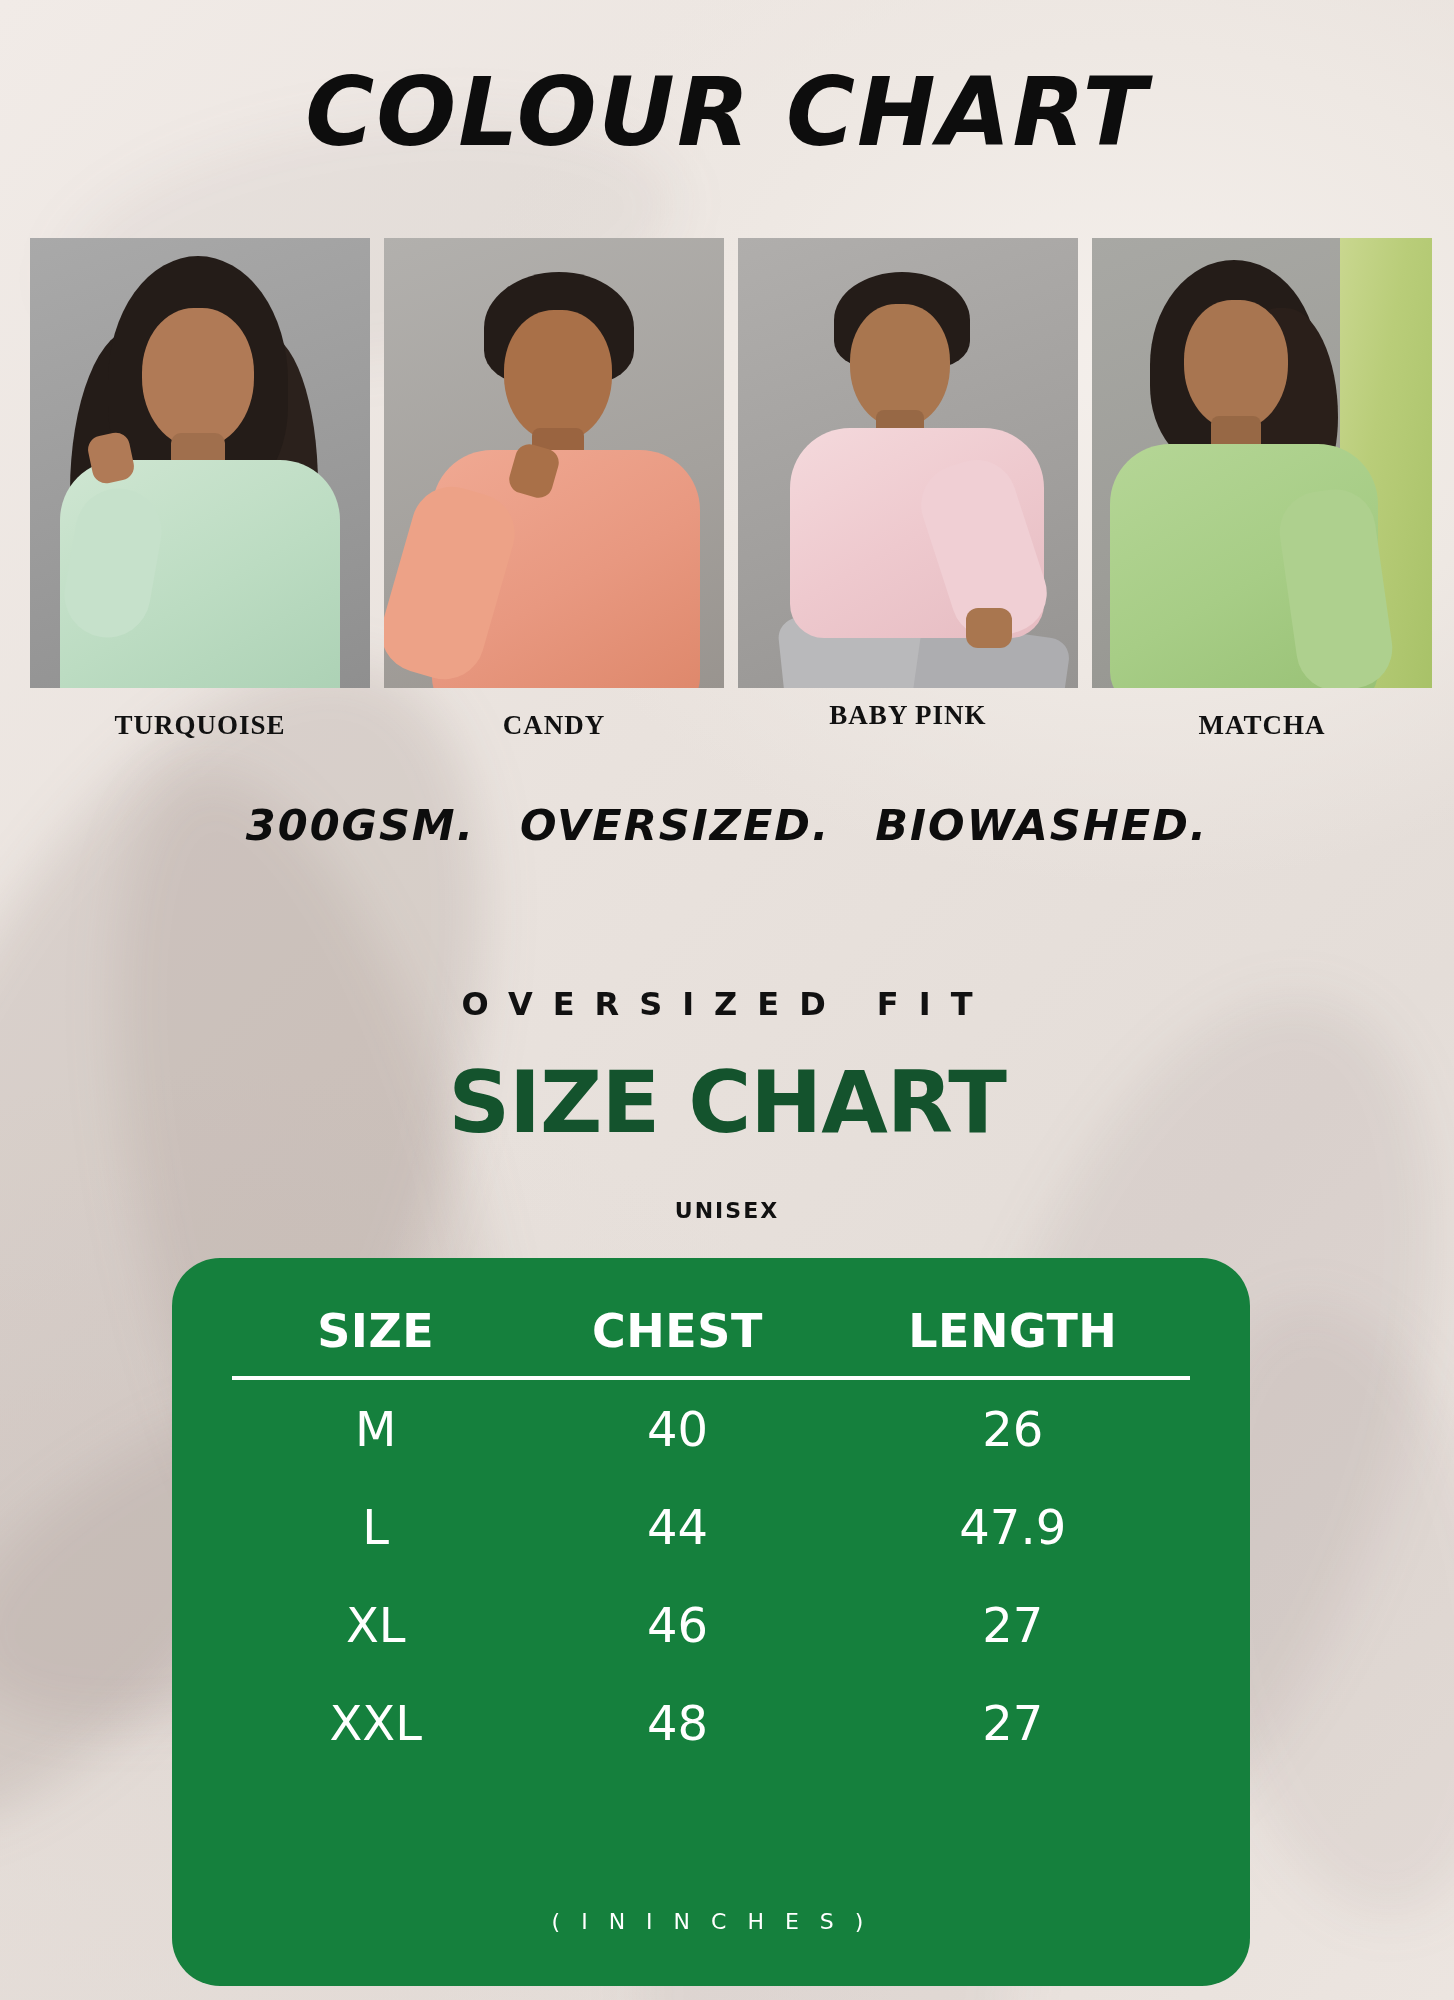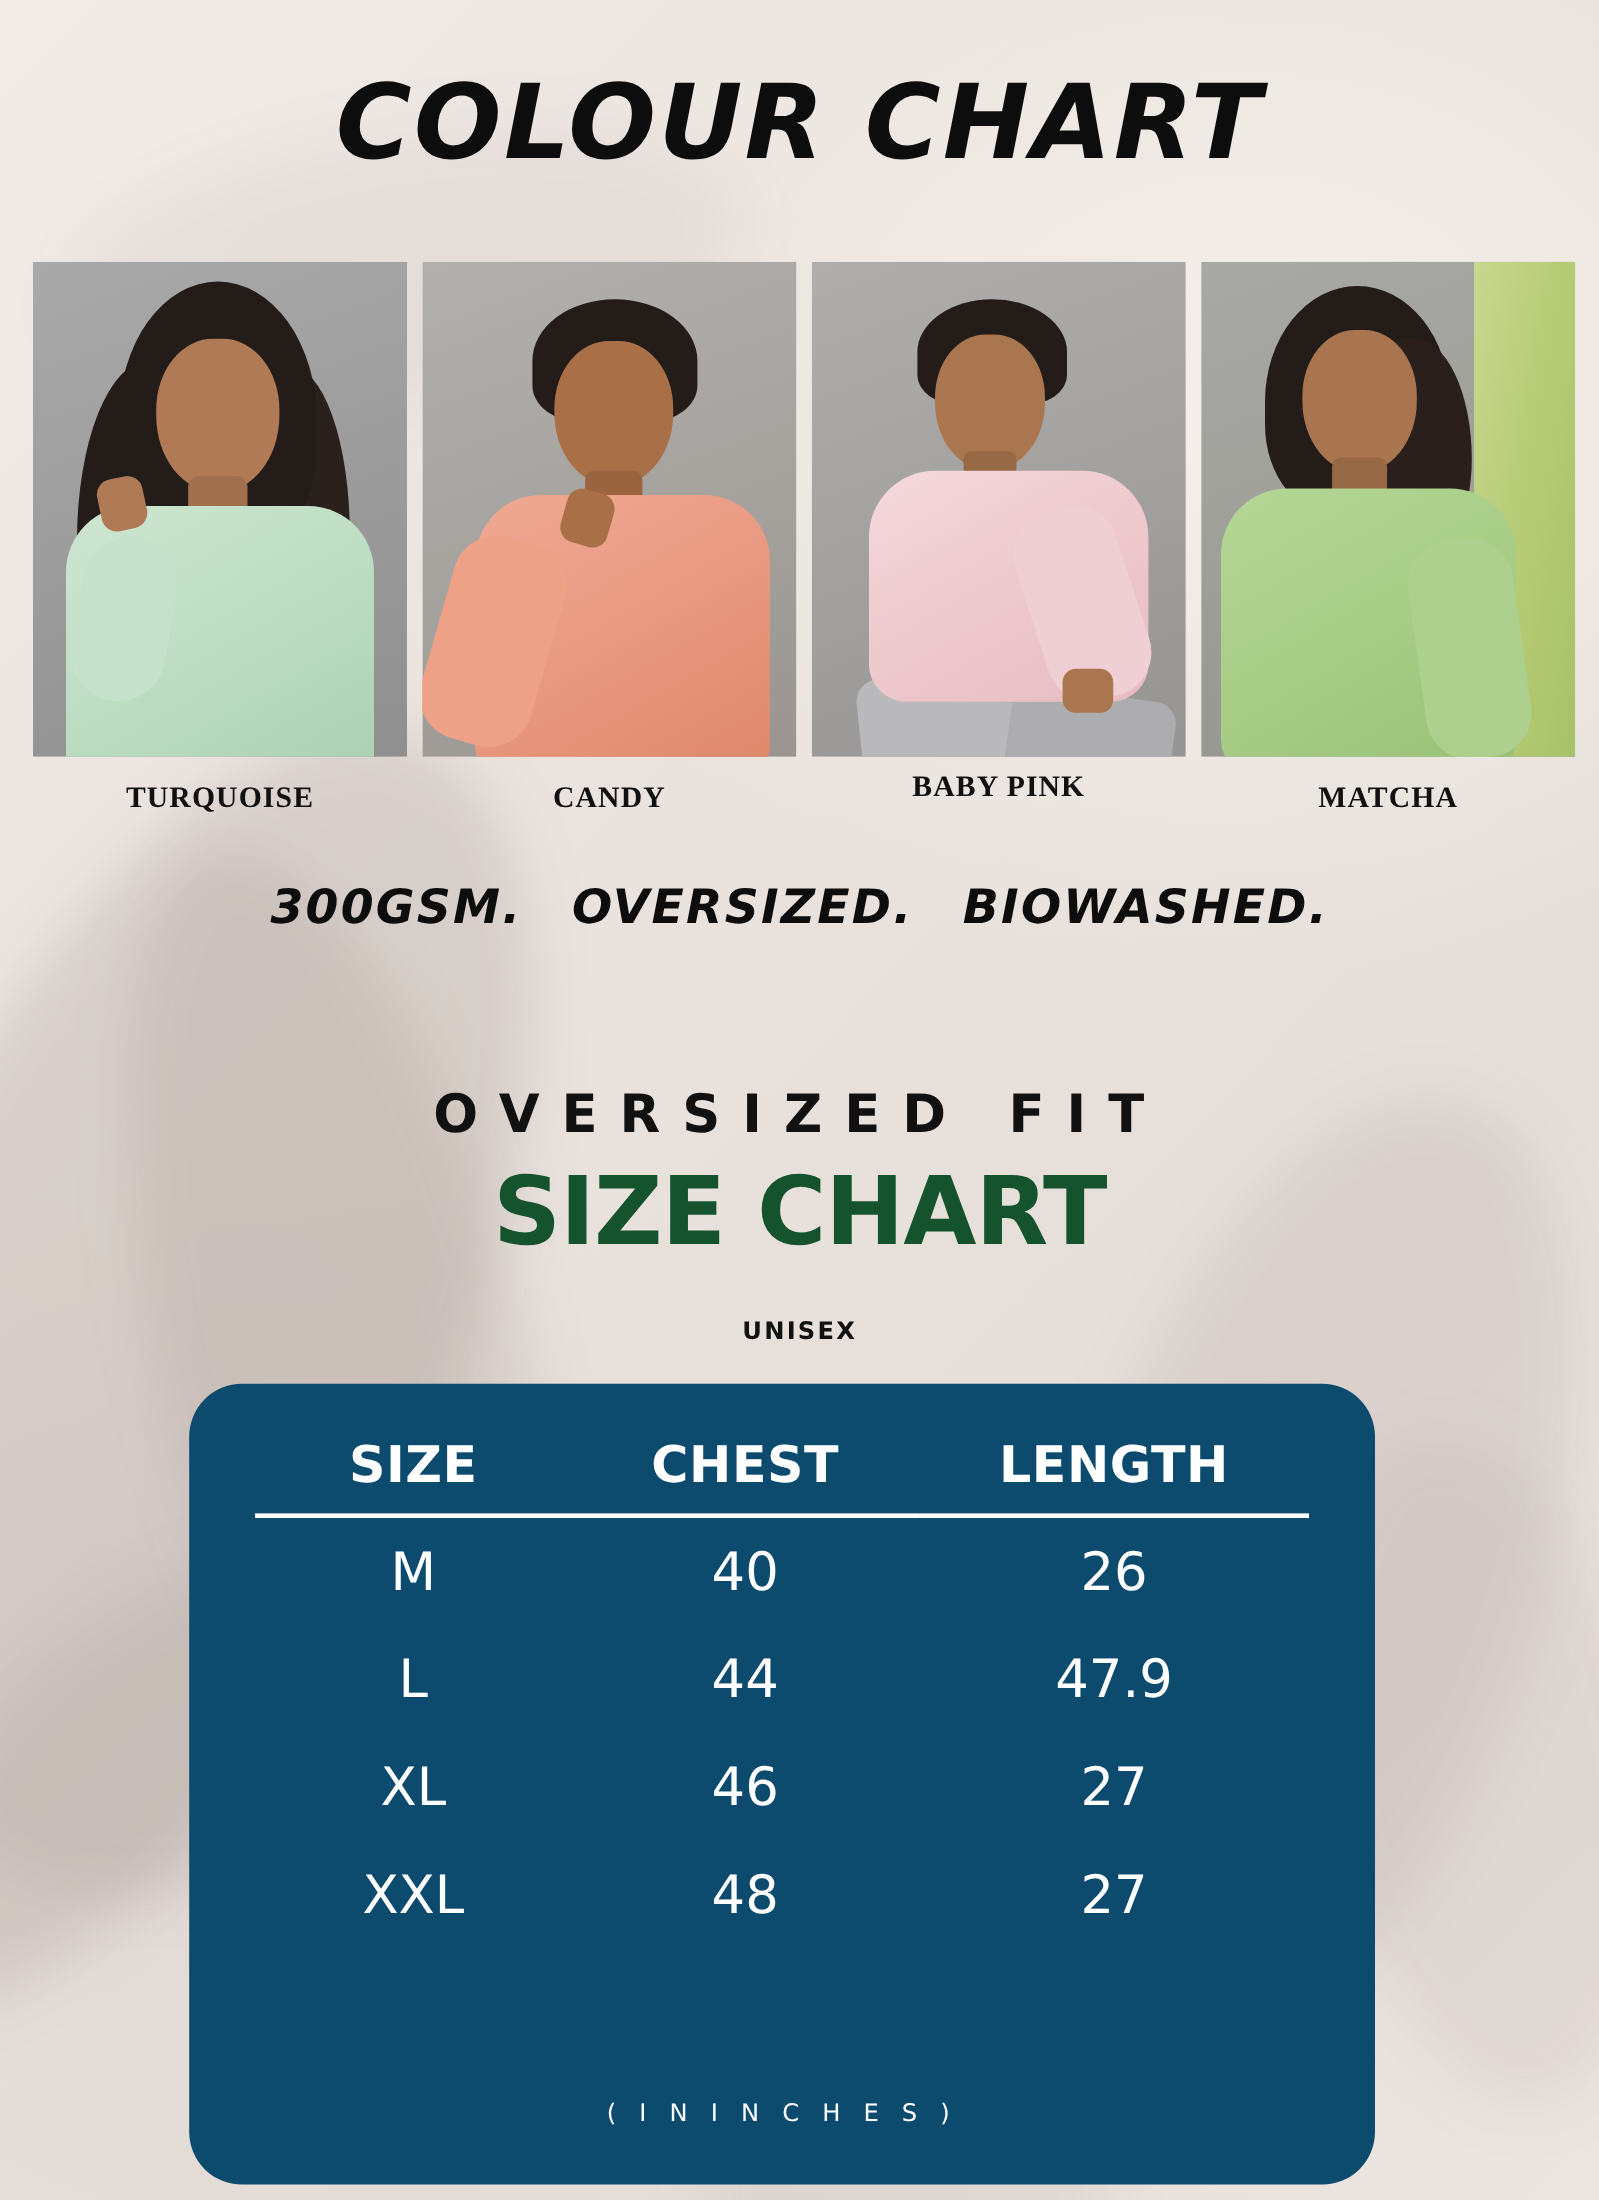--- a/index.html
+++ b/index.html
@@ -152,21 +152,21 @@
 
   
   .oversized-fit {
     position: absolute;
     top: 985px;
     left: 0;
     width: 100%;
     text-align: center;
     font-family: "DejaVu Sans", sans-serif;
     font-weight: bold;
-    font-size: 48px;
+    font-size: 32px;
     letter-spacing: 20px;
     color: #111;
   }
   .size-chart-title {
     position: absolute;
     top: 1052px;
     left: 0;
     width: 100%;
     text-align: center;
     font-family: "DejaVu Sans", sans-serif;
@@ -187,21 +187,21 @@
     letter-spacing: 2px;
     color: #111;
   }
 
   .size-card {
     position: absolute;
     top: 1258px;
     left: 172px;
     width: 1078px;
     height: 728px;
-    background: #0c4a6e;
+    background: #15803d;
     border-radius: 48px;
     padding: 46px 60px 0 60px;
   }
   table.size-table {
     width: 100%;
     border-collapse: collapse;
     color: #fff;
     font-family: "DejaVu Sans", sans-serif;
   }
   table.size-table th {

